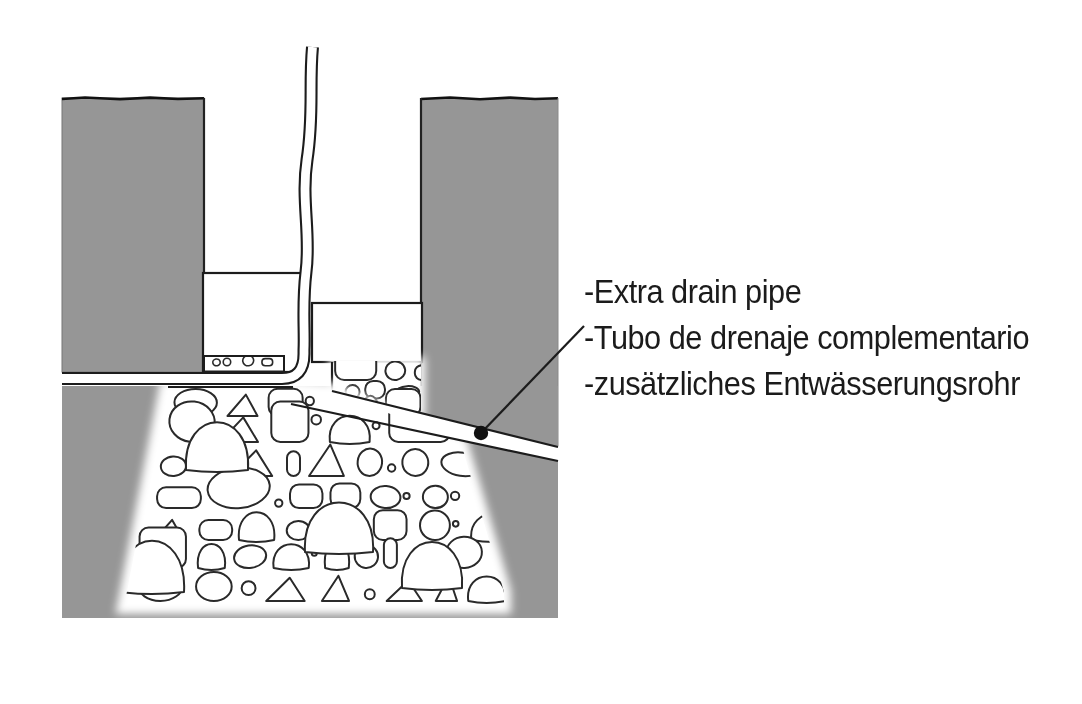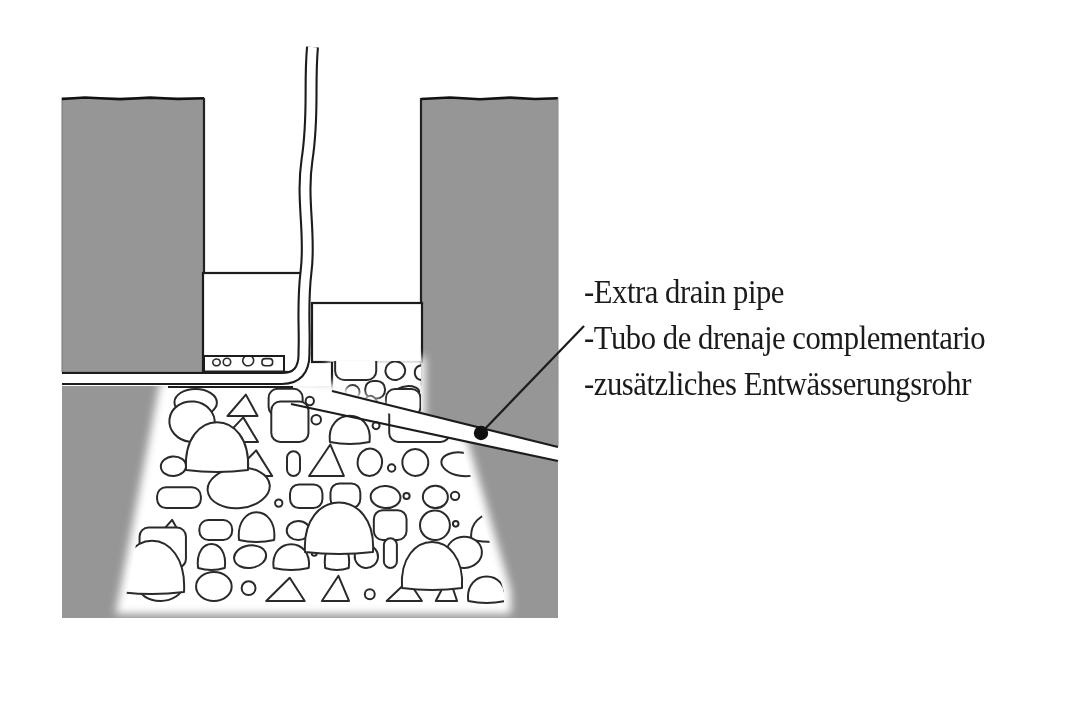--- a/index.html
+++ b/index.html
@@ -1,21 +1,21 @@
 <!DOCTYPE html>
 <html style="--soil: #969696; --bg: #ffffff; --ink: #1b1b1b;"><head>
 <meta charset="utf-8">
 <style>
   html,body{margin:0;padding:0;background:#fff;}
   .stage{
     position:relative;
     width:1082px;height:704px;
     background:var(--bg,#fff);
     overflow:hidden;
-    font-family:Liberation Serif, serif;
+    font-family:Liberation Sans, sans-serif;
   }
   .stage svg{position:absolute;left:0;top:0;}
   .labels{
     position:absolute;
     left:584px;top:269px;
     transform:scaleX(0.93);
     transform-origin:0 0;
     color:var(--ink,#1b1b1b);
     font-size:33px;
     line-height:46px;

